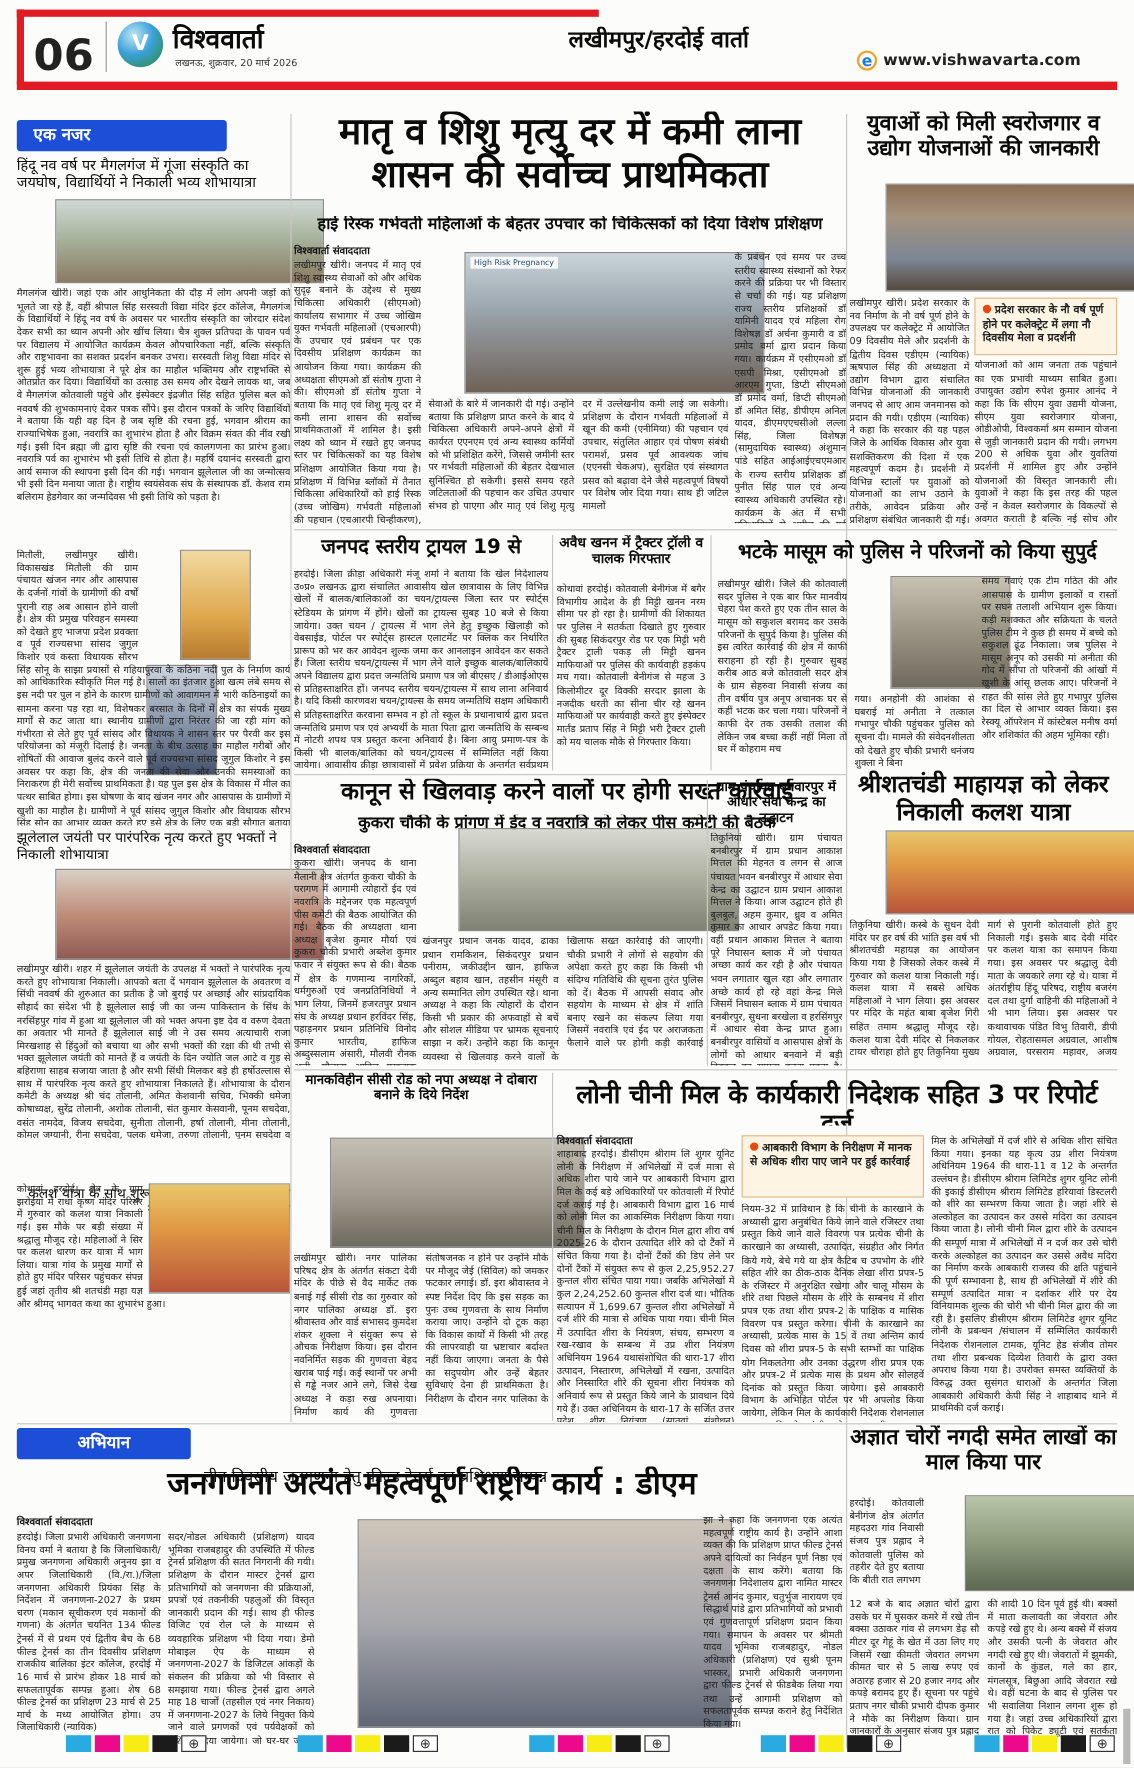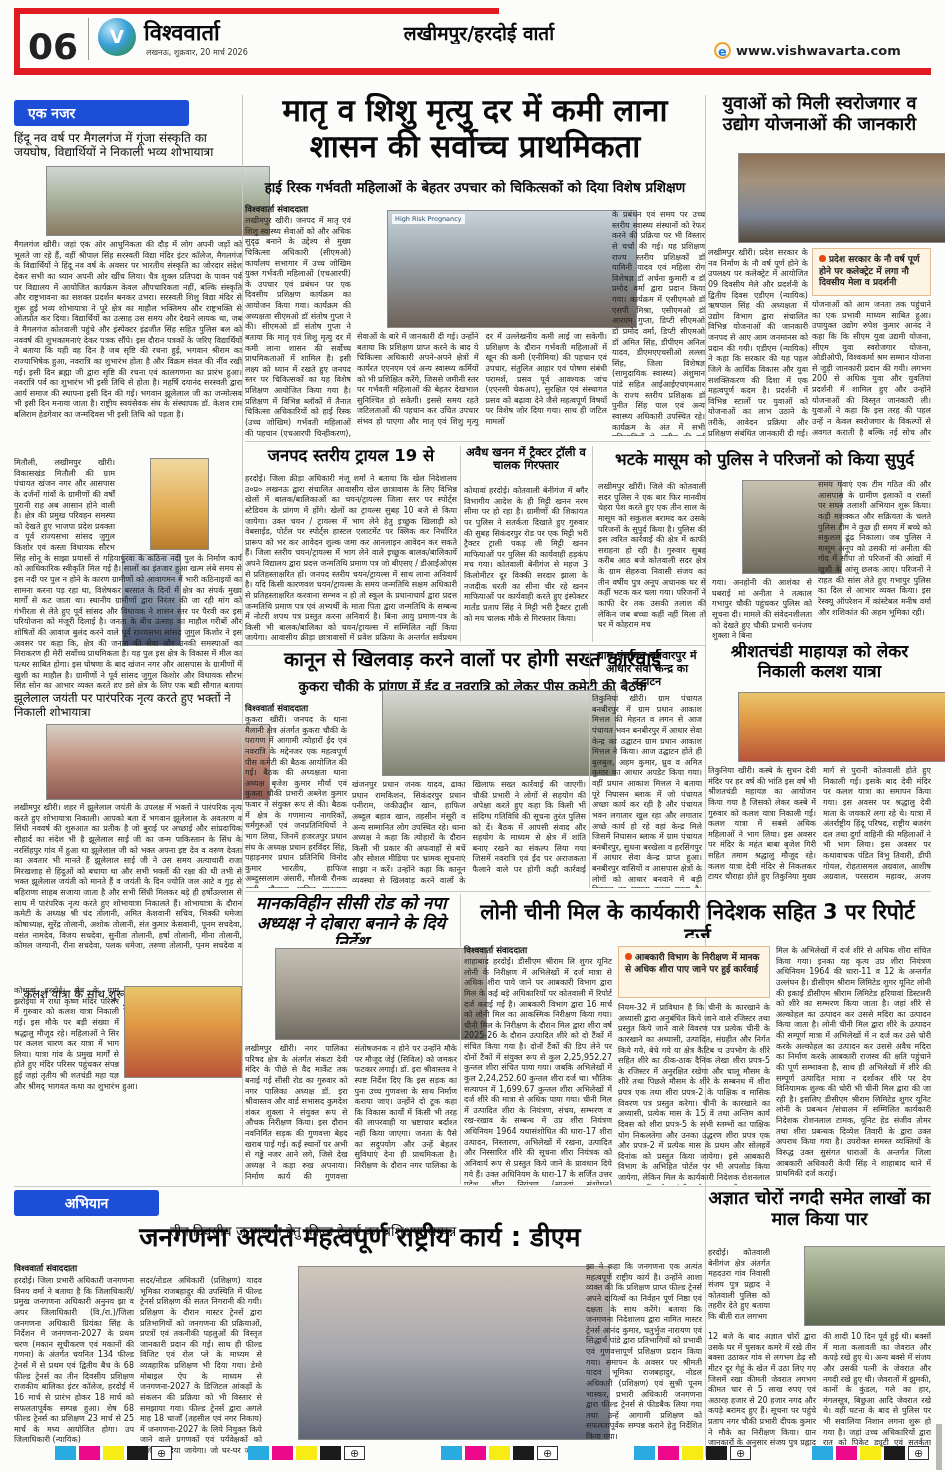--- a/index.html
+++ b/index.html
@@ -43,21 +43,21 @@
 
   <div class="abs" style="left:14px;top:8px;width:917px;height:68px;">
     <div class="abs" style="left: 0px; top: 0px; width: 485px; height: 6px; background: rgb(225, 27, 34);"></div>
     <div class="abs" style="left: 0px; top: 0px; width: 6px; height: 62px; background: rgb(225, 27, 34);"></div>
     <div class="abs" style="left: 0px; top: 60px; width: 917px; height: 7px; background: rgb(225, 27, 34);"></div>
     <div class="abs" style="left:14px;top:6px;font-size:36px;font-weight:bold;color:#222;margin-top:12px;">06</div>
     <div class="abs" style="left:74px;top:10px;width:1px;height:42px;background:#999;"></div>
     <div class="abs" style="left:84px;top:10px;width:38px;height:38px;border-radius:50%;background:radial-gradient(circle at 35% 30%,#bfe6f5,#3aa0d8 45%,#2e8b3a 95%);color:#fff;font-weight:bold;font-size:18px;text-align:center;line-height:38px;">V</div>
     <div class="abs" style="left:130px;top:8px;font-size:22px;font-weight:bold;color:#0a0a0a;">विश्ववार्ता</div>
     <div class="abs" style="left:132px;top:38px;font-size:8px;color:#333;">लखनऊ,   शुक्रवार, 20 मार्च 2026</div>
-    <div class="abs hl" style="left:320px;top:14px;width:290px;font-size:19px;">लखीमपुर/हरदोई वार्ता</div>
+    <div class="abs hl" style="left:320px;top:14px;width:290px;font-size:19px;text-align:right;">लखीमपुर/हरदोई वार्ता</div>
     <div class="abs" style="left:700px;top:32px;width:220px;">
       <span style="display:inline-block;width:17px;height:17px;border:2px solid #f0a22c;border-radius:50%;color:#1e7be0;font-weight:bold;font-size:13px;line-height:16px;text-align:center;vertical-align:middle;box-sizing:border-box;">e</span>
       <span style="font-size:13px;font-weight:bold;color:#222;vertical-align:middle;">www.vishwavarta.com</span>
     </div>
   </div>
 
   <div class="abs redbox" style="left:14px;top:100px;width:175px;height:26px;font-size:14px;line-height:26px;padding-left:14px;box-sizing:border-box;">एक नजर</div>
 
   <div class="abs hll" style="left:14px;top:131px;width:228px;height:32px;font-size:12px;">हिंदू नव वर्ष पर मैगलगंज में गूंजा संस्कृति का जयघोष, विद्यार्थियों ने निकाली भव्य शोभायात्रा</div>
   <div class="abs ph ph-crowd" style="left:16px;top:166px;width:224px;height:70px;"></div>
@@ -123,27 +123,27 @@
   <div class="abs hl" style="left:245px;top:679px;width:455px;height:20px;font-size:13.5px;">कुकरा चौकी के प्रांगण में ईद व नवरात्रि को लेकर पीस कमेटी की बैठक</div>
   <div class="abs by" style="left:245px;top:702px;width:130px;">विश्ववार्ता संवाददाता</div>
   <div class="abs bt" style="left:245px;top:715px;width:102px;height:173px;">कुकरा खीरी। जनपद के थाना मैलानी क्षेत्र अंतर्गत कुकरा चौकी के परागण में आगामी त्योहारों ईद एवं नवरात्रि के मद्देनजर एक महत्वपूर्ण पीस कमेटी की बैठक आयोजित की गई। बैठक की अध्यक्षता थाना अध्यक्ष बृजेश कुमार मौर्या एवं कुकरा चौकी प्रभारी अब्लेश कुमार फवार ने संयुक्त रूप से की। बैठक में क्षेत्र के गणमान्य नागरिकों, धर्मगुरुओं एवं जनप्रतिनिधियों ने भाग लिया, जिनमें हजरतपुर प्रधान संघ के अध्यक्ष प्रधान हरविंदर सिंह, पहाड़नगर प्रधान प्रतिनिधि विनोद कुमार भारतीय, हाफिज अब्दुस्सलाम अंसारी, मौलवी रौनक अली, मौलाना आदिल एखलाक अंसारी, हाफिज शकील अंसारी, प्रधान प्रतिनिधि फुरकानुद्दीन उर्फ सिम्मी,</div>
   <div class="abs ph ph-meeting" style="left:352px;top:690px;width:234px;height:86px;"></div>
   <div class="abs bt c2" style="left:352px;top:780px;width:234px;height:108px;">खंजनपुर प्रधान जनक यादव, ढाका प्रधान रामकिशन, सिकंदरपुर प्रधान पनीराम, जकीउद्दीन खान, हाफिज अब्दुल बहाव खान, तहसीन मंसूरी व अन्य सम्मानित लोग उपस्थित रहे। थाना अध्यक्ष ने कहा कि त्योहारों के दौरान किसी भी प्रकार की अफवाहों से बचें और सोशल मीडिया पर भ्रामक सूचनाएं साझा न करें। उन्होंने कहा कि कानून व्यवस्था से खिलवाड़ करने वालों के खिलाफ सख्त कार्रवाई की जाएगी। चौकी प्रभारी ने लोगों से सहयोग की अपेक्षा करते हुए कहा कि किसी भी संदिग्ध गतिविधि की सूचना तुरंत पुलिस को दें। बैठक में आपसी संवाद और सहयोग के माध्यम से क्षेत्र में शांति बनाए रखने का संकल्प लिया गया जिसमें नवरात्रि एवं ईद पर अराजकता फैलाने वाले पर होगी कड़ी कार्रवाई कानून को हाथ में ना लेकर कानून का सहारा लें।</div>
 
   <div class="abs vr" style="left:589px;top:650px;height:238px;"></div>
   <div class="abs hl" style="left:592px;top:650px;width:110px;height:40px;font-size:11px;">ग्राम पंचायत बनवारपुर में आधार सेवा केन्द्र का उद्घाटन</div>
   <div class="abs bt" style="left:592px;top:694px;width:110px;height:194px;">तिकुनियां खीरी। ग्राम पंचायत बनबीरपुर में ग्राम प्रधान आकाश मित्तल की मेहनत व लगन से आज पंचायत भवन बनबीरपुर में आधार सेवा केन्द्र का उद्घाटन ग्राम प्रधान आकाश मित्तल ने किया। आज उद्घाटन होते ही बुलबुल, अहम कुमार, ध्रुव व अमित कुमार का आधार अपडेट किया गया। वहीं प्रधान आकाश मित्तल ने बताया पूरे निघासन ब्लाक में जो पंचायत अच्छा कार्य कर रही है और पंचायत भवन लगातार खुल रहा और लगातार अच्छे कार्य हो रहे वहां केन्द्र मिले जिसमें निघासन ब्लाक में ग्राम पंचायत बनबीरपुर, सुधना बरखेला व हरसिंगपुर में आधार सेवा केन्द्र प्राप्त हुआ। बनबीरपुर वासियों व आसपास क्षेत्रों के लोगों को आधार बनवाने में बड़ी दिक्कत का सामना करना पड़ता है। आधार सेन्टर खुलने से बनबीरपुर व अन्य लोगों को सुविधा मिलेगी।</div>
 
-  <div class="abs hl" style="left:708px;top:642px;width:223px;height:46px;font-size:17px;">श्रीशतचंडी माहायज्ञ को लेकर निकाली कलश यात्रा</div>
+  <div class="abs hl" style="left:708px;top:642px;width:223px;height:46px;font-size:20px;">श्रीशतचंडी माहायज्ञ को लेकर निकाली कलश यात्रा</div>
   <div class="abs ph ph-kalash" style="left:708px;top:692px;width:223px;height:70px;"></div>
   <div class="abs bt c2" style="left:708px;top:766px;width:223px;height:126px;">तिकुनिया खीरी। कस्बे के सुधन देवी मंदिर पर हर वर्ष की भांति इस वर्ष भी श्रीशतचंडी महायज्ञ का आयोजन किया गया है जिसको लेकर कस्बे में गुरुवार को कलश यात्रा निकाली गई। कलश यात्रा में सबसे अधिक महिलाओं ने भाग लिया। इस अवसर पर मंदिर के महंत बाबा बृजेश गिरी सहित तमाम श्रद्धालु मौजूद रहे। कलश यात्रा देवी मंदिर से निकलकर टायर चौराहा होते हुए तिकुनिया मुख्य मार्ग से पुरानी कोतवाली होते हुए निकाली गई। इसके बाद देवी मंदिर पर कलश यात्रा का समापन किया गया। इस अवसर पर श्रद्धालु देवी माता के जयकारे लगा रहे थे। यात्रा में अंतर्राष्ट्रीय हिंदू परिषद, राष्ट्रीय बजरंग दल तथा दुर्गा वाहिनी की महिलाओं ने भी भाग लिया। इस अवसर पर कथावाचक पंडित विभु तिवारी, डीपी गोयल, रोहतासमल अग्रवाल, आशीष अग्रवाल, परसराम महावर, अजय गर्ग, मनीष गोयल, धीरेंद्र गुप्ता, अनिल सिंह, प्रदीप गर्ग, प्रदीप शर्मा, मनीष गोयल, अरुण अग्रवाल, सर्वेश राना, ओम राना सहित तमाम श्रद्धालु मौजूद रहे।</div>
 
   <div class="abs hr" style="left:245px;top:891px;width:686px;"></div>
 
-  <div class="abs hl" style="left:245px;top:894px;width:212px;height:50px;font-size:17px;font-style:italic;">मानकविहीन सीसी रोड को नपा अध्यक्ष ने दोबारा बनाने के दिये निर्देश</div>
+  <div class="abs hl" style="left:245px;top:894px;width:212px;height:50px;font-size:11px;">मानकविहीन सीसी रोड को नपा अध्यक्ष ने दोबारा बनाने के दिये निर्देश</div>
   <div class="abs ph ph-road" style="left:245px;top:948px;width:212px;height:92px;"></div>
   <div class="abs bt c2" style="left:245px;top:1044px;width:212px;height:140px;">लखीमपुर खीरी। नगर पालिका परिषद क्षेत्र के अंतर्गत संकटा देवी मंदिर के पीछे से वैद मार्केट तक बनाई गई सीसी रोड का गुरुवार को नगर पालिका अध्यक्ष डॉ. इरा श्रीवास्तव और वार्ड सभासद कुमदेश शंकर शुक्ला ने संयुक्त रूप से औचक निरीक्षण किया। इस दौरान नवनिर्मित सड़क की गुणवत्ता बेहद खराब पाई गई। कई स्थानों पर अभी से गड्ढे नजर आने लगे, जिसे देख अध्यक्ष ने कड़ा रुख अपनाया। निर्माण कार्य की गुणवत्ता संतोषजनक न होने पर उन्होंने मौके पर मौजूद जेई (सिविल) को जमकर फटकार लगाई। डॉ. इरा श्रीवास्तव ने स्पष्ट निर्देश दिए कि इस सड़क का पुनः उच्च गुणवत्ता के साथ निर्माण कराया जाए। उन्होंने दो टूक कहा कि विकास कार्यों में किसी भी तरह की लापरवाही या भ्रष्टाचार बर्दाश्त नहीं किया जाएगा। जनता के पैसे का सदुपयोग और उन्हें बेहतर सुविधाएं देना ही प्राथमिकता है। निरीक्षण के दौरान नगर पालिका के अन्य अधिकारी और स्थानीय लोग भी मौजूद रहे।</div>
 
   <div class="abs vr" style="left:460px;top:894px;height:290px;"></div>
 
   <div class="abs hl" style="left:464px;top:900px;width:467px;height:38px;font-size:21px;">लोनी चीनी मिल के कार्यकारी निदेशक सहित 3 पर रिपोर्ट दर्ज</div>
   <div class="abs by" style="left:464px;top:944px;width:130px;">विश्ववार्ता संवाददाता</div>
   <div class="abs bt" style="left:464px;top:957px;width:148px;height:228px;">शाहाबाद हरदोई। डीसीएम श्रीराम लि शुगर यूनिट लोनी के निरीक्षण में अभिलेखों में दर्ज मात्रा से अधिक शीरा पाये जाने पर आबकारी विभाग द्वारा मिल के कई बड़े अधिकारियों पर कोतवाली में रिपोर्ट दर्ज कराई गई है। आबकारी विभाग द्वारा 16 मार्च को लोनी मिल का आकस्मिक निरीक्षण किया गया। चीनी मिल के निरीक्षण के दौरान मिल द्वारा शीरा वर्ष 2025-26 के दौरान उत्पादित शीरे को दो टैंकों में संचित किया गया है। दोनों टैंकों की डिप लेने पर दोनों टैंकों में संयुक्त रूप से कुल 2,25,952.27 कुन्तल शीरा संचित पाया गया। जबकि अभिलेखों में कुल 2,24,252.60 कुन्तल शीरा दर्ज था। भौतिक सत्यापन में 1,699.67 कुन्तल शीरा अभिलेखों में दर्ज शीरे की मात्रा से अधिक पाया गया। चीनी मिल में उत्पादित शीरा के नियंत्रण, संचय, सम्भरण व रख-रखाव के सम्बन्ध में उप्र शीरा नियंत्रण अधिनियम 1964 यथासंशोधित की धारा-17 शीरा उत्पादन, निस्तारण, अभिलेखों में रखना, उत्पादित और निस्सारित शीरे की सूचना शीरा नियंत्रक को अनिवार्य रूप से प्रस्तुत किये जाने के प्रावधान दिये गये हैं। उक्त अधिनियम के धारा-17 के सर्जित उत्तर प्रदेश शीरा नियंत्रण (सातवां संशोधन) नियमावली-2018 के</div>
   <div class="abs boxhl" style="left:618px;top:946px;width:152px;height:52px;">
     <span class="dot"></span><span>आबकारी विभाग के निरीक्षण में मानक से अधिक शीरा पाए जाने पर हुई कार्रवाई</span>

